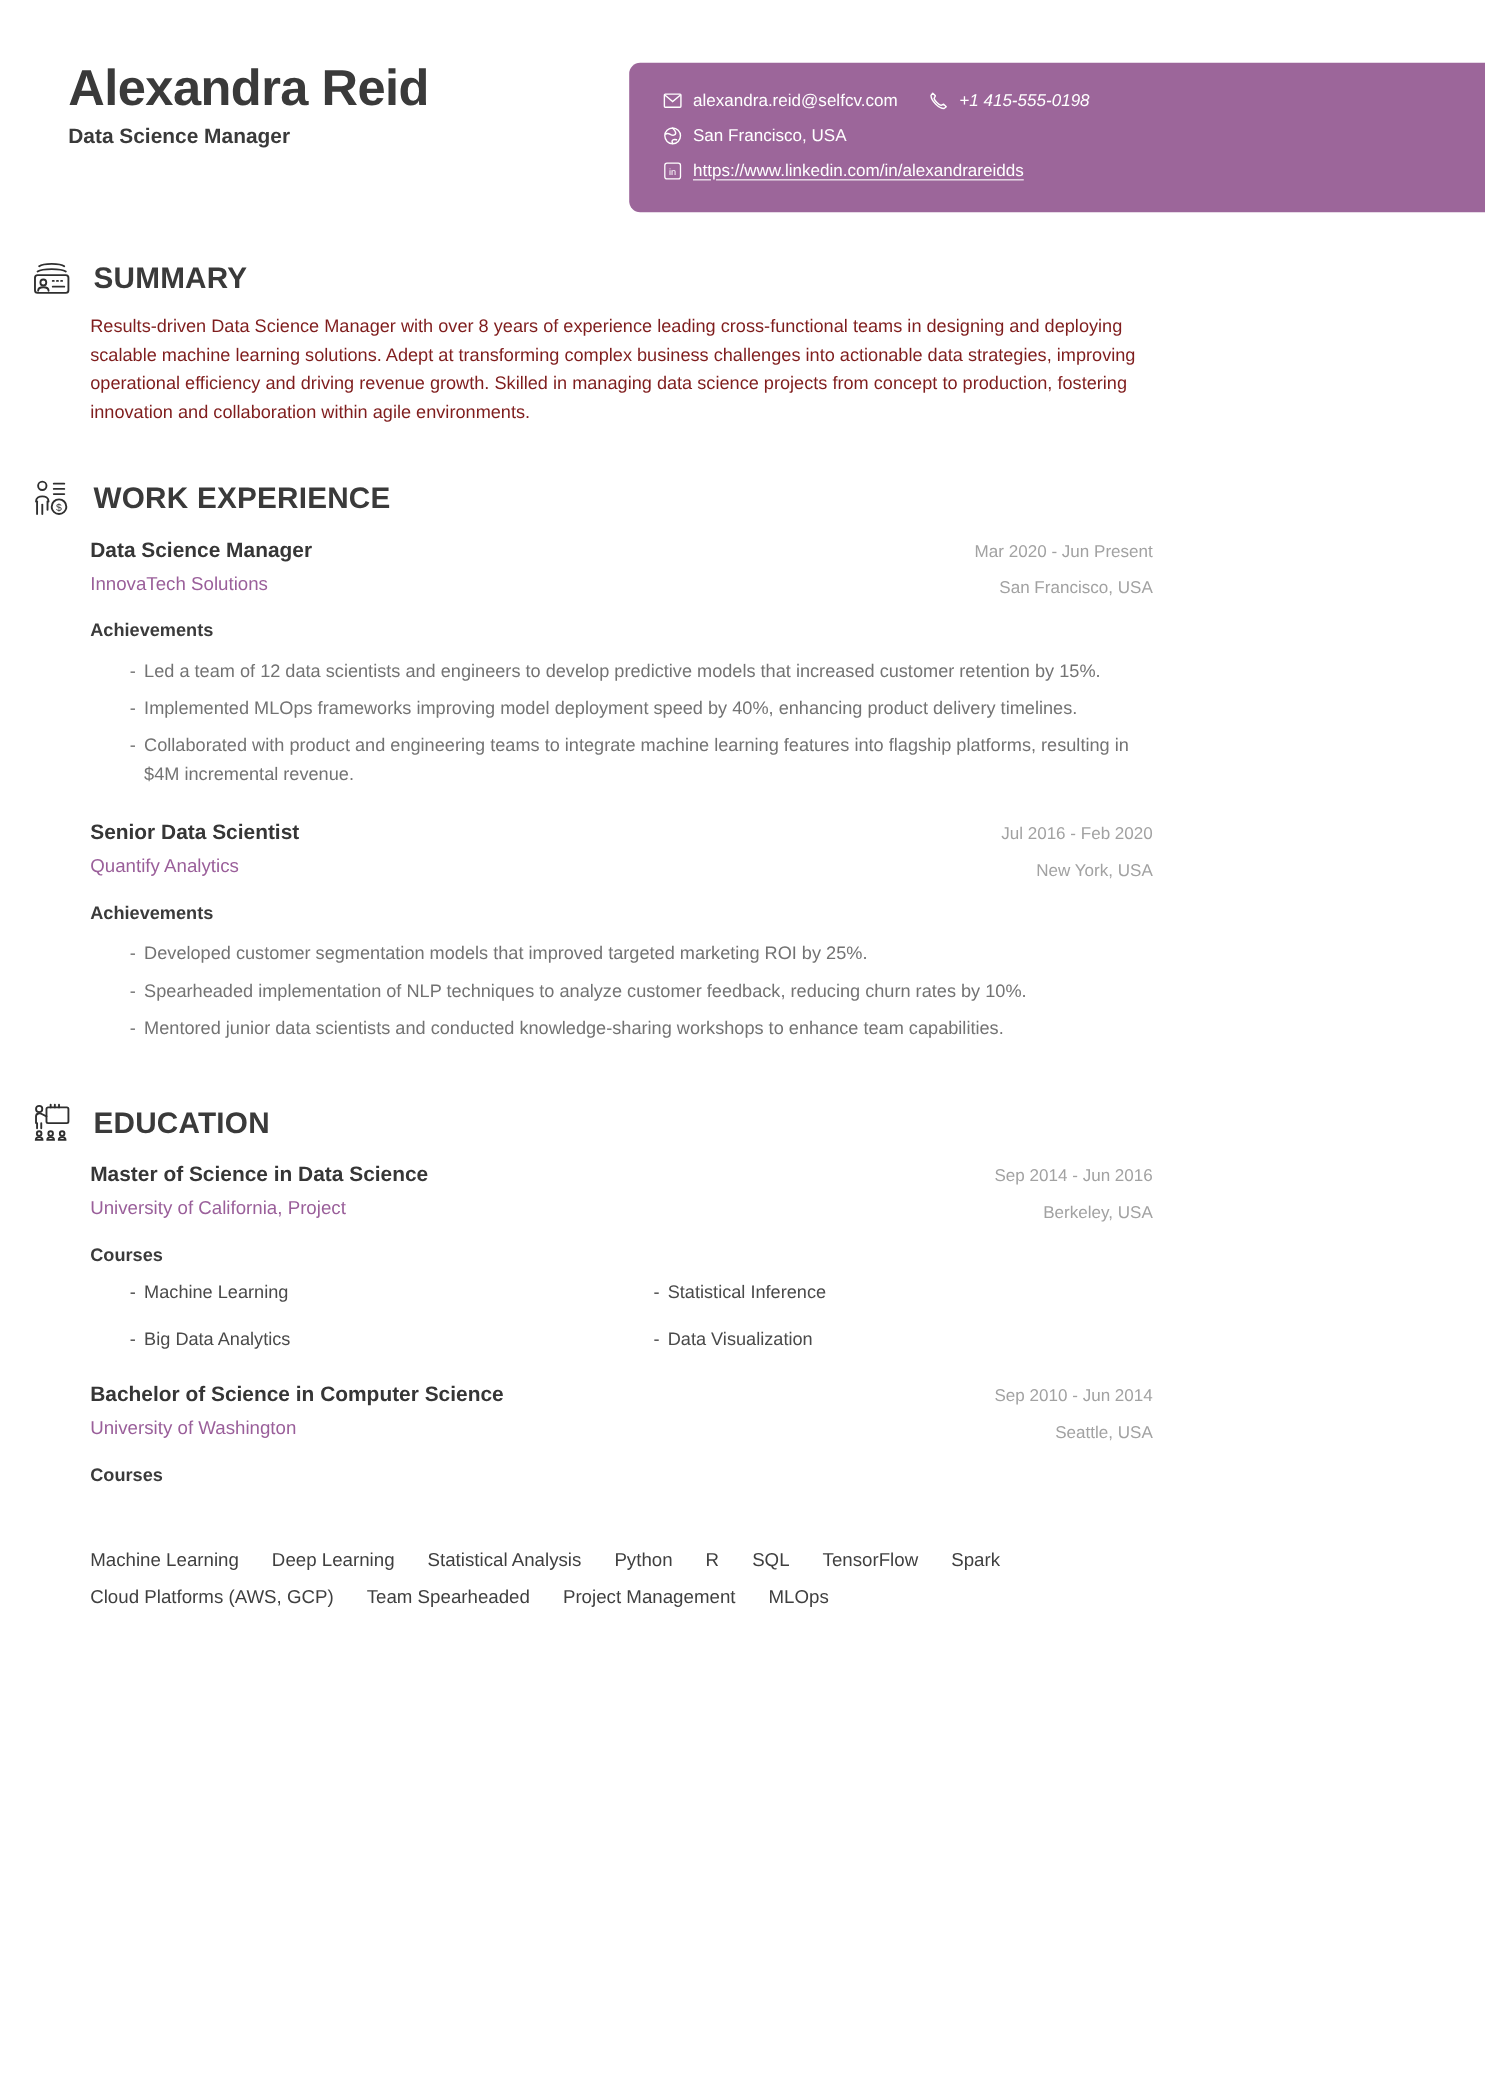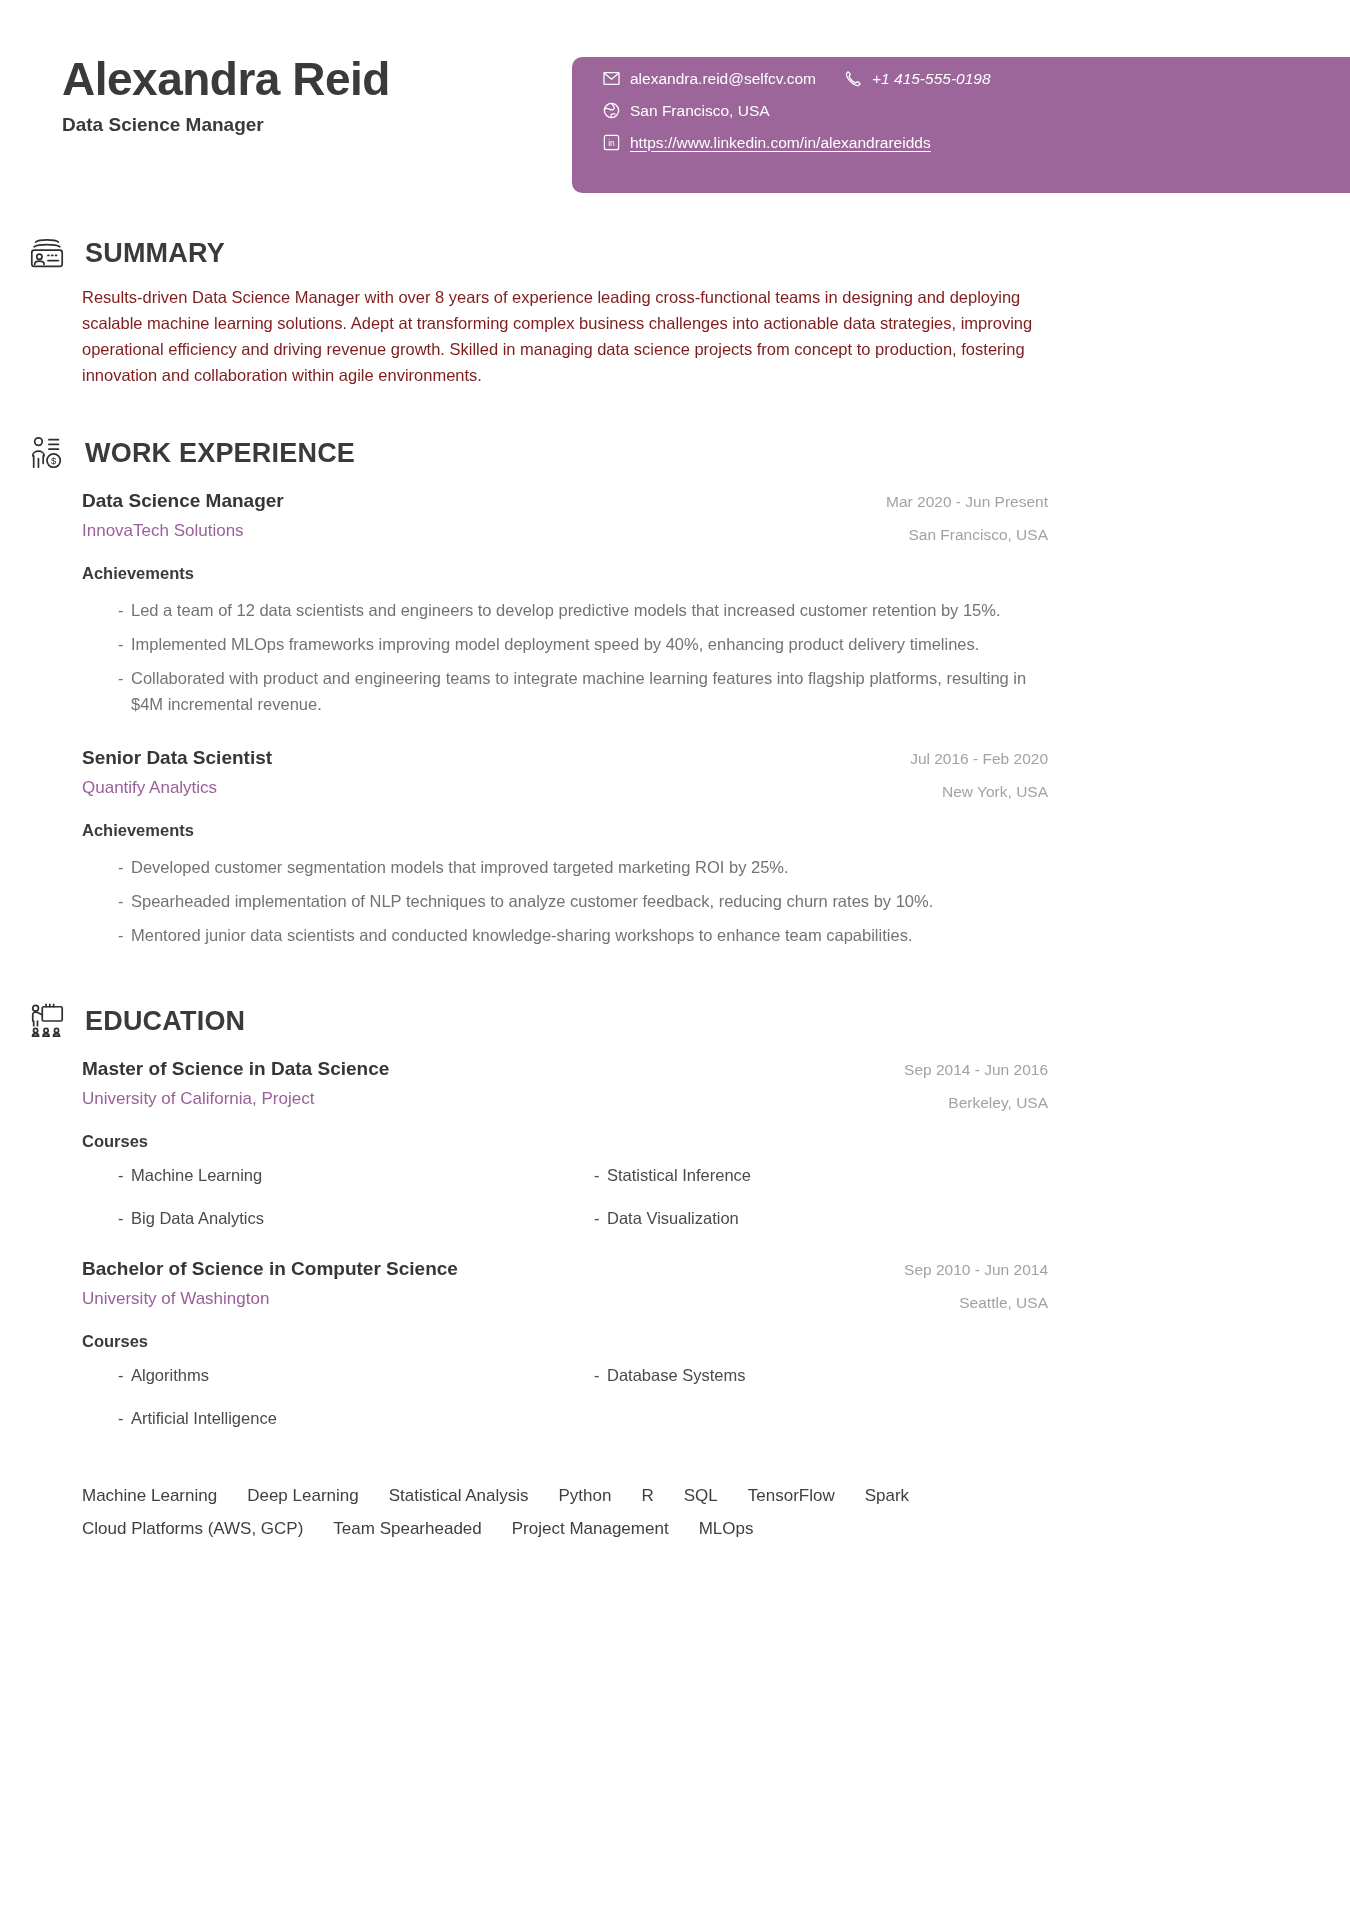--- a/index.html
+++ b/index.html
@@ -18,21 +18,21 @@
     position:absolute; left:62px; top:52px;
     font-size:46px; font-weight:800; color:#3a3a3a; letter-spacing:-0.5px;
   }
   .job-title {
     position:absolute; left:62px; top:114px;
     font-size:19px; font-weight:700; color:#3a3a3a;
   }
   .contact-card {
     position:absolute; top:57px; right:0; width:778px; height:136px;
     background:#9c669a; border-radius:10px 0 0 10px;
-    color:#ffffff; padding:12px 20px 15px 30px;
+    color:#ffffff; padding:25px 20px 15px 30px;
     font-size:15.5px;
   }
   .contact-row { display:flex; align-items:center; margin-bottom:13px; }
   .contact-item { display:flex; align-items:center; gap:9px; }
   .contact-item + .contact-item { margin-left:28px;font-style:italic; }
   .contact-card a, .contact-link { color:#ffffff; text-decoration:underline; text-underline-offset:3px; }
   .cicon { width:19px; height:19px; flex:0 0 auto; display:block; }
 
   
   .section { margin-left:28px; margin-right:302px; }
@@ -252,26 +252,20 @@
           <div>
             <div class="entry-title">Bachelor of Science in Computer Science</div>
             <div class="entry-sub">University of Washington</div>
           </div>
           <div class="entry-meta">
             <div>Sep 2010 - Jun 2014</div>
             <div class="meta-loc">Seattle, USA</div>
           </div>
         </div>
         <div class="entry-label">Courses</div>
-        <div class="courses-grid">
-          <div class="course">Algorithms</div>
-          <div class="course">Database Systems</div>
-          <div class="course">Artificial Intelligence</div>
-          <div></div>
-        </div>
       </div>
     </div>
   </div>
 
   <div class="section skills-section">
     <div class="skills-list">
       <span class="skill">Machine Learning</span>
       <span class="skill">Deep Learning</span>
       <span class="skill">Statistical Analysis</span>
       <span class="skill">Python</span>

